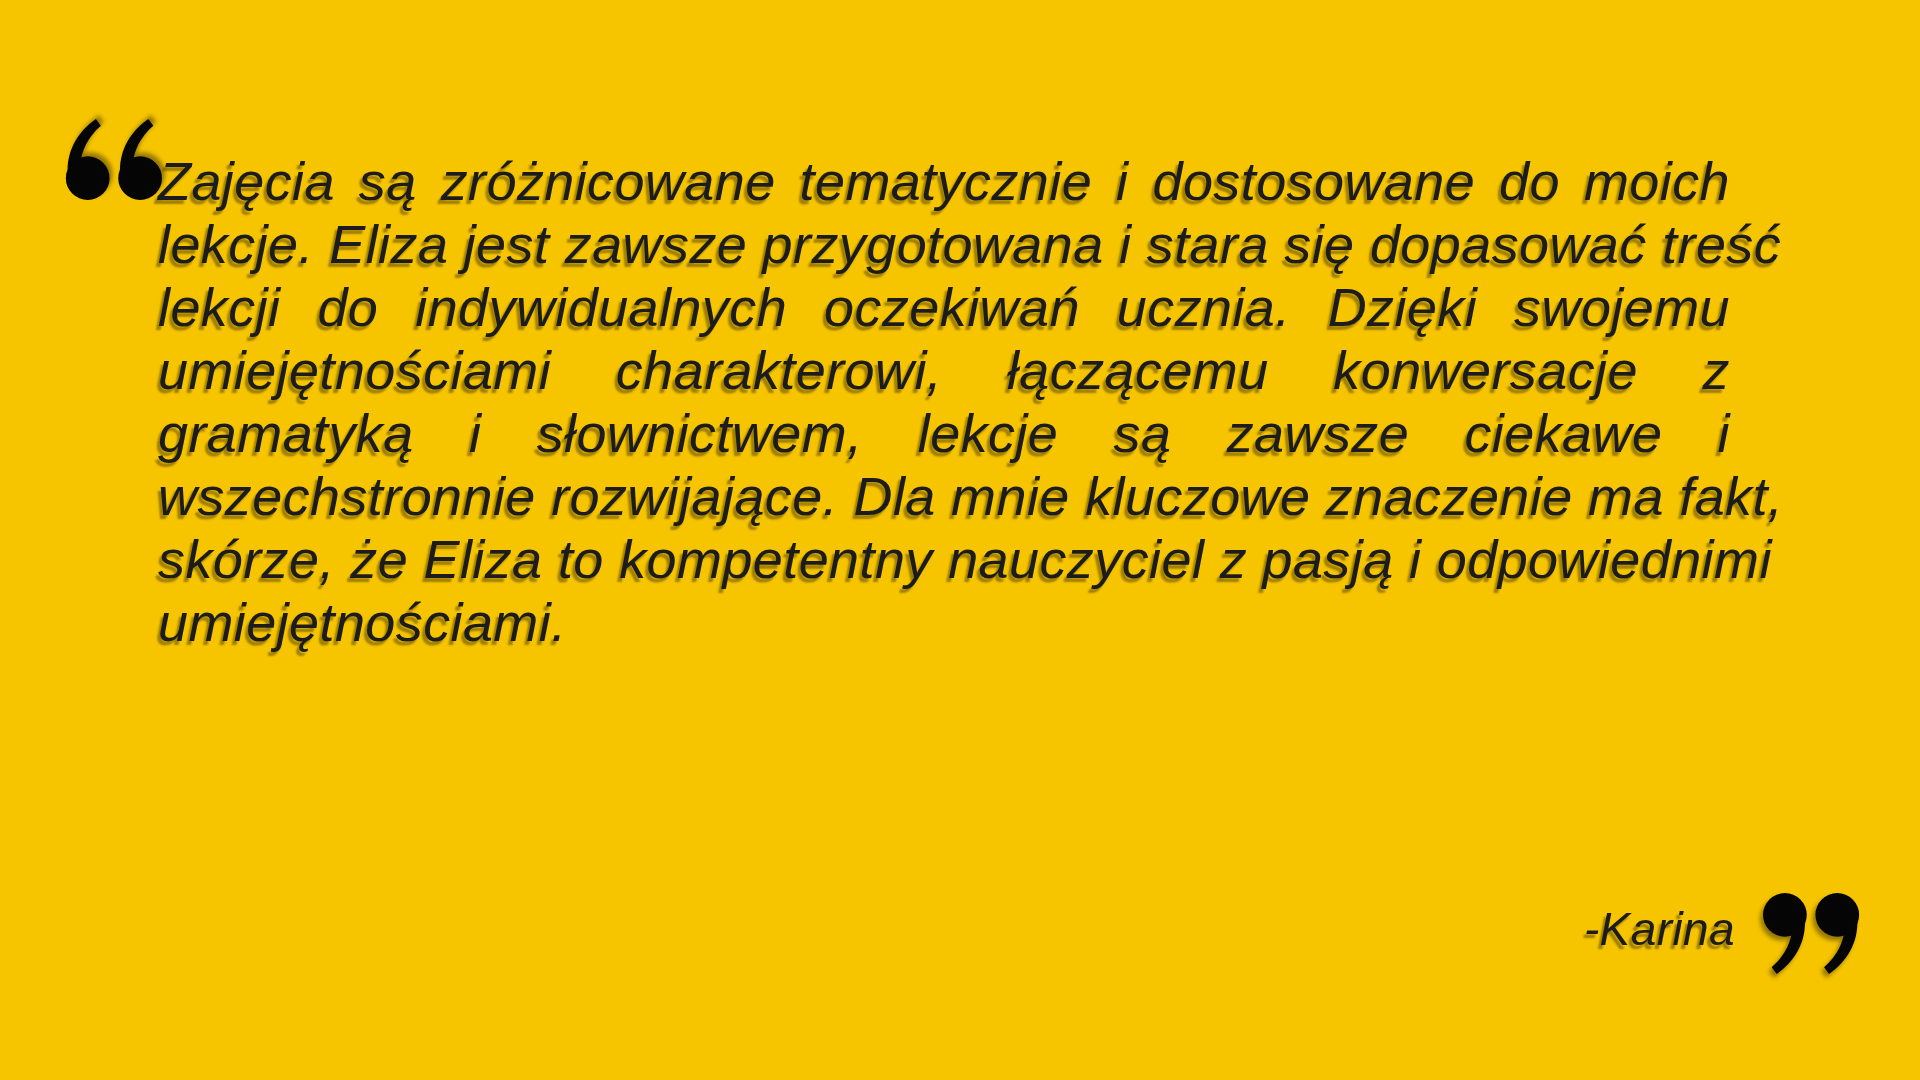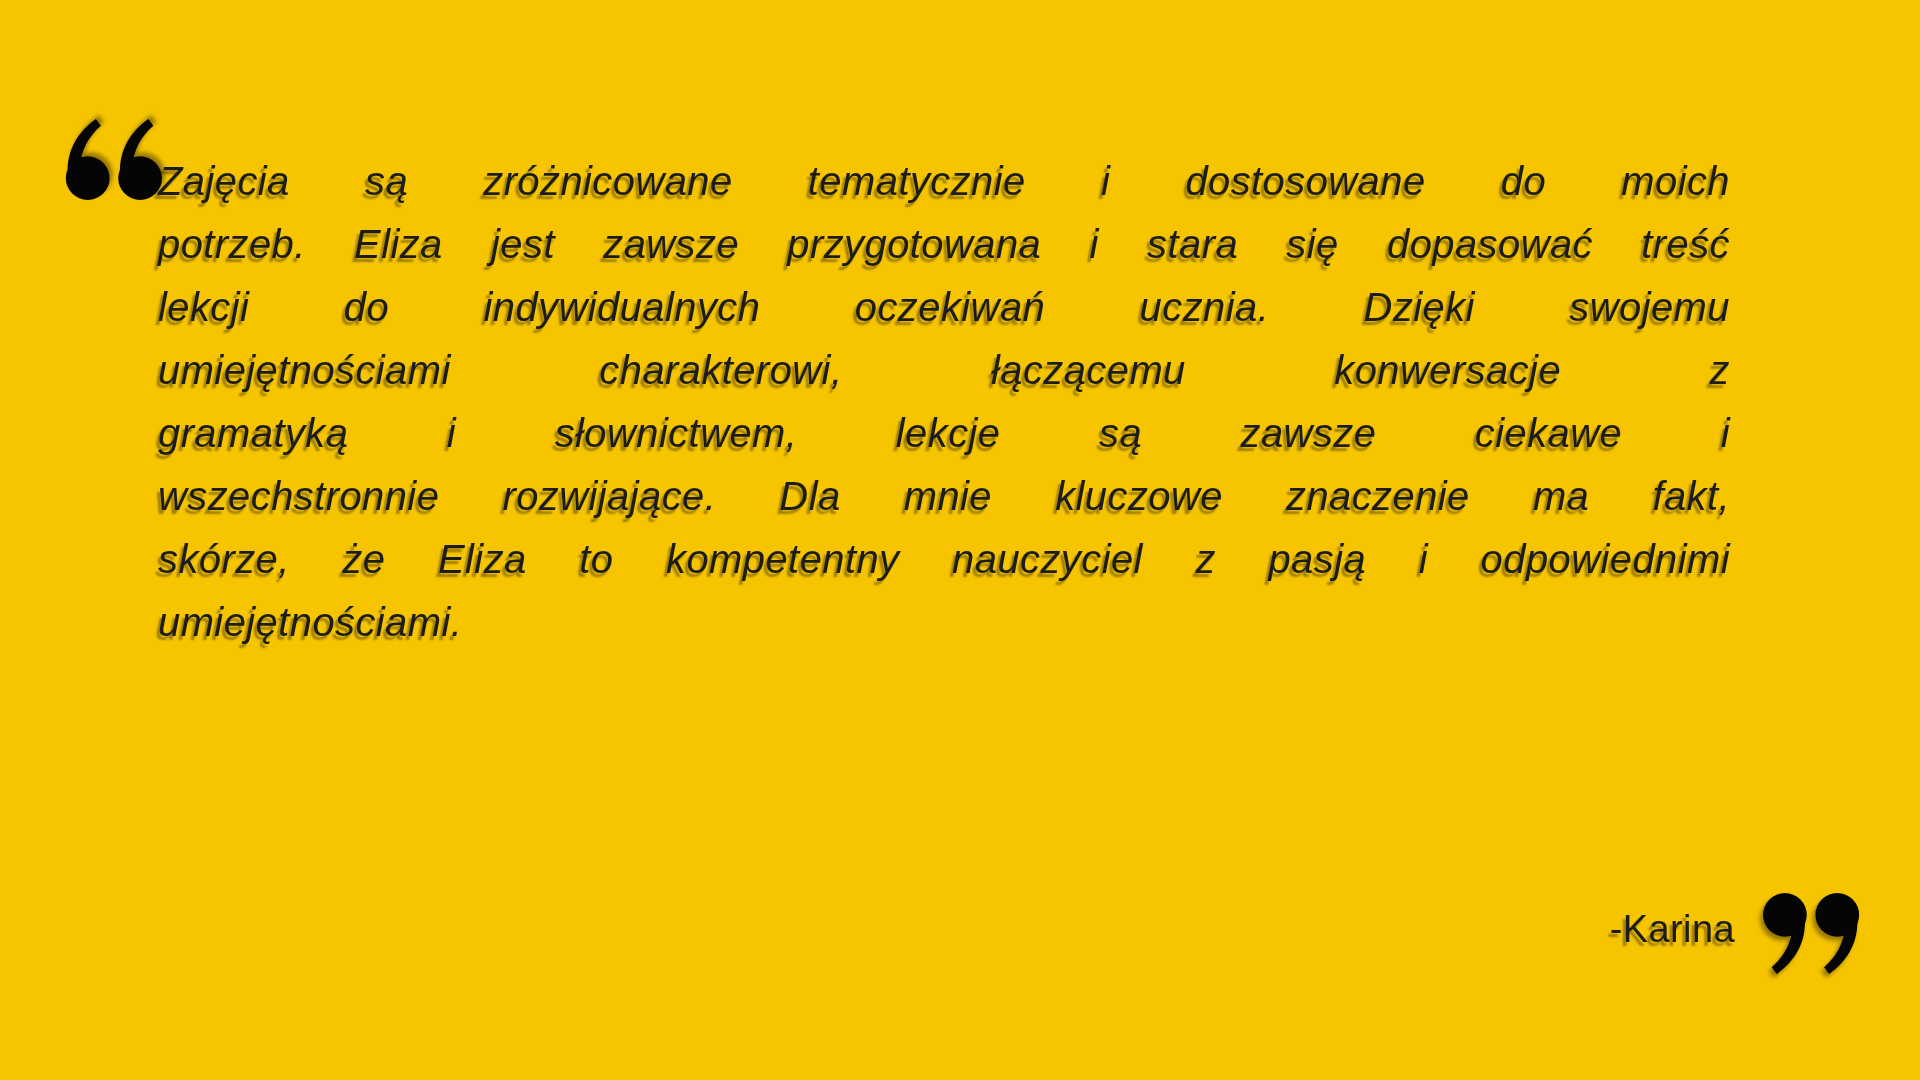--- a/index.html
+++ b/index.html
@@ -32,43 +32,44 @@
   .quote-mark.close {
     left: 1763px;
     top: 893px;
   }
   .quote-text {
     position: absolute;
     left: 158px;
     top: 150px;
     width: 1572px;
     color: #1C1C1C;
-    font-size: 40px;
+    font-size: 54px;
     line-height: 63px;
     font-style: italic;
     letter-spacing: 0.4px;
     text-shadow: -3px 4px 2px rgba(40, 28, 0, 0.42);
   }
   .quote-text .line {
     text-align: justify;
     text-align-last: justify;
     white-space: nowrap;
     height: 63px;
   }
   .quote-text .line.last {
     text-align: right;
     text-align-last: left;
   }
   .attribution {
     position: absolute;
     top: 898px;
     right: 185px;
     color: #1C1C1C;
-    font-size: 38px;
+    font-size: 46px;
     line-height: 63px;
+    font-style: italic;
     letter-spacing: 0.4px;
     text-shadow: -3px 4px 2px rgba(40, 28, 0, 0.42);
   }
 </style>
 </head>
 <body>
 
 <div class="canvas">
 
   <div class="quote-mark open">
@@ -79,21 +80,21 @@
       </g>
       <g transform="translate(115,0)">
         <circle cx="48" cy="48" r="48"></circle>
         <path d="M92 66 C92 110 70 150 30 178 L19 163 C48 138 62 108 64 78 Z"></path>
       </g>
     </svg>
   </div>
 
   <div class="quote-text">
     <div class="line">Zajęcia są zróżnicowane tematycznie i dostosowane do moich</div>
-    <div class="line">potrzeb. Eliza jest zawsze przygotowana i stara się dopasować treść</div>
+    <div class="line">lekcje. Eliza jest zawsze przygotowana i stara się dopasować treść</div>
     <div class="line">lekcji do indywidualnych oczekiwań ucznia. Dzięki swojemu</div>
     <div class="line">umiejętnościami charakterowi, łączącemu konwersacje z</div>
     <div class="line">gramatyką i słownictwem, lekcje są zawsze ciekawe i</div>
     <div class="line">wszechstronnie rozwijające. Dla mnie kluczowe znaczenie ma fakt,</div>
     <div class="line">skórze, że Eliza to kompetentny nauczyciel z pasją i odpowiednimi</div>
     <div class="line last">umiejętnościami.</div>
   </div>
 
   <div class="attribution">-Karina</div>
 

